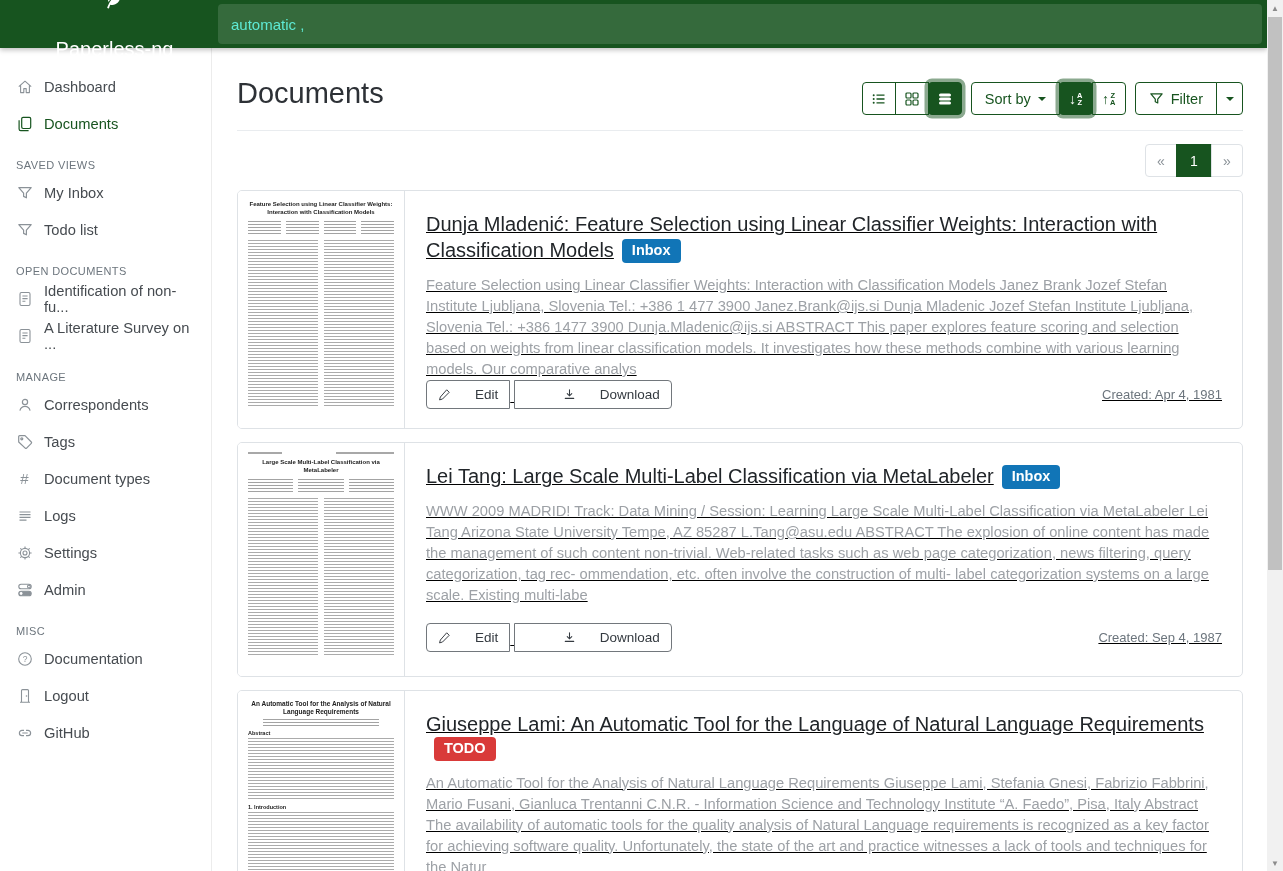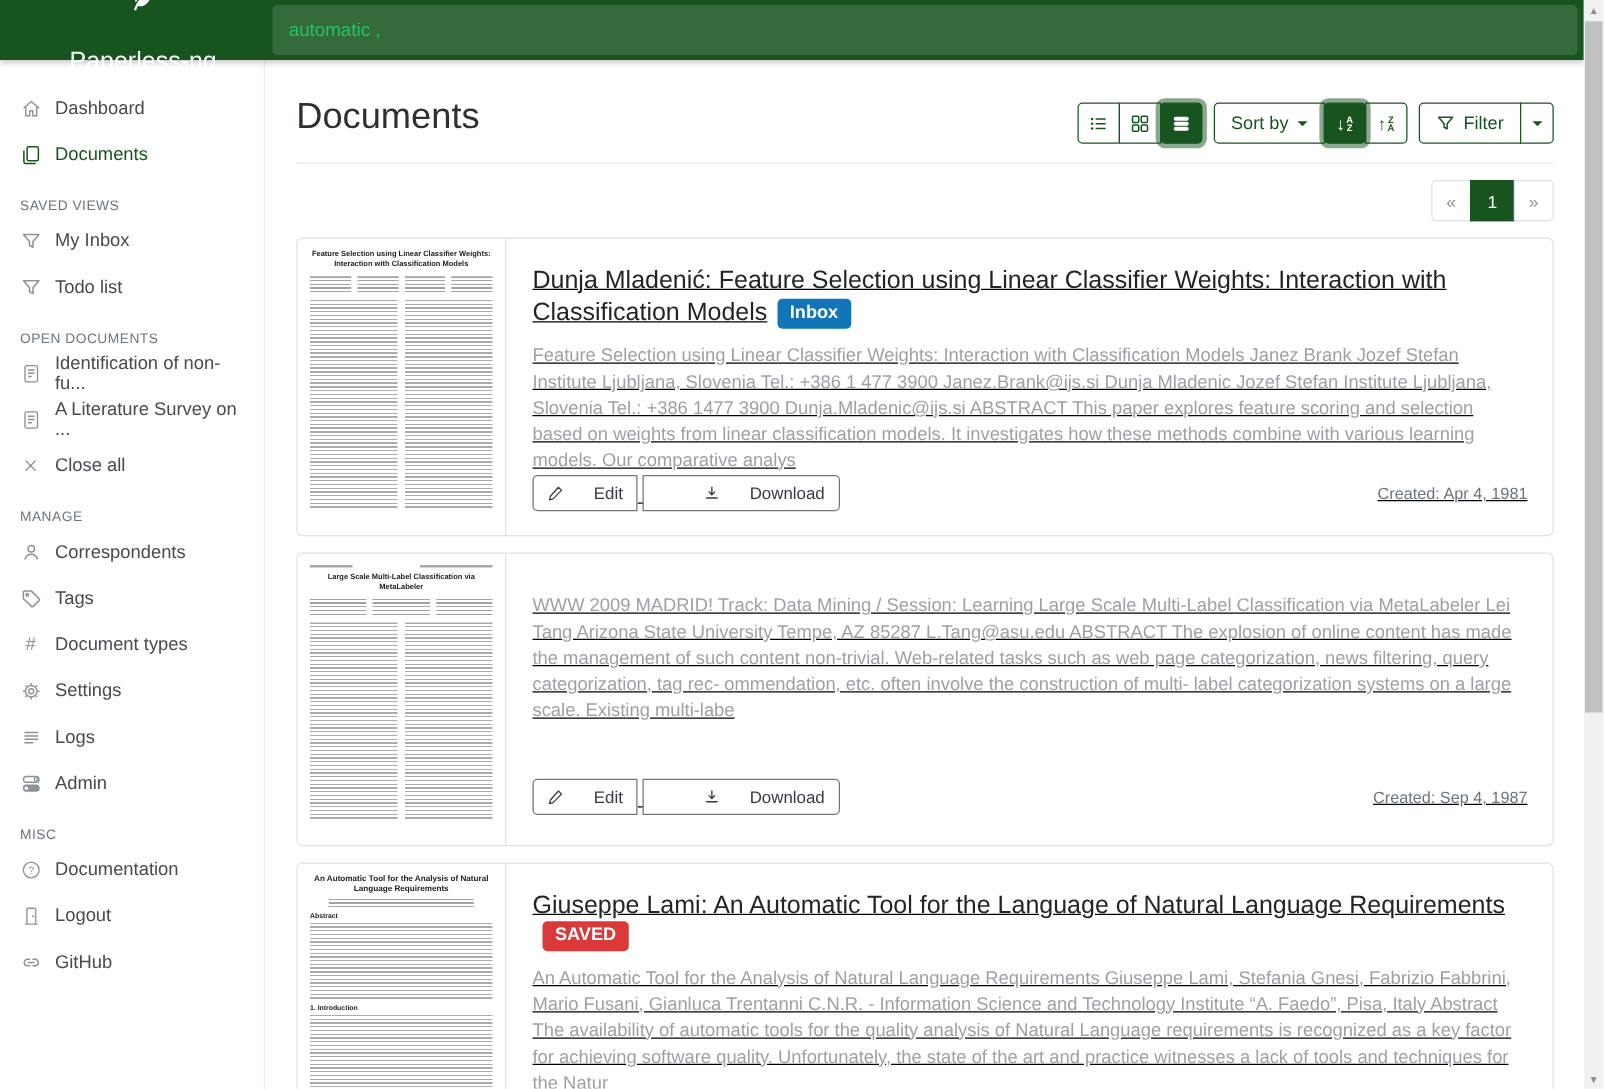--- a/index.html
+++ b/index.html
@@ -8,21 +8,21 @@
   body { position:relative; }
 
   
   .navbar { position:absolute; left:0; top:0; width:1267px; height:48px;
     background:#17541f; display:flex; align-items:center; z-index:20;
     box-shadow:0 2px 5px rgba(0,0,0,.25); }
   .brand { width:212px; flex-shrink:0; display:flex; align-items:center; gap:28px;
     padding-left:17px; color:#fff; font-size:20px;flex-direction:column; }
   .brand svg { display:block; }
   .search-input { flex:1; height:40px; margin:0 5px 0 6px; border:none; border-radius:4px;
-    background:rgba(255,255,255,.13); color:#22c55e; font-size:15px; padding:0 13px; outline:none; }
+    background:rgba(255,255,255,.13); color:#5eead4; font-size:15px; padding:0 13px; outline:none; }
 
   
   .sidebar { position:absolute; left:0; top:48px; width:212px; height:823px; background:#fff;
     border-right:1px solid #ececec; padding-top:20px; z-index:5; }
   .nav-item { display:flex; align-items:center; gap:11px; padding:8px 16px; height:37px;
     color:#464b50; font-size:14.7px; text-decoration:none; cursor:pointer; }
   .nav-item .nv-icon { width:17px; height:17px; color:#8b9298; display:flex;
     align-items:center; justify-content:center; flex-shrink:0; font-size:15px; }
   .nav-item.active { color:#17541f; }
   .nav-item.active .nv-icon { color:#17541f; }
@@ -173,28 +173,20 @@
   </a>
   <a class="nav-item">
     <span class="nv-icon">
       <svg class="ic" width="16" height="16" viewBox="0 0 16 16" fill="none" stroke="currentColor" stroke-width="1.1">
           <rect x="3" y="1.5" width="10" height="13" rx="1.4"></rect>
           <path d="M5.4 5h5.2M5.4 7.6h5.2M5.4 10.2h3"></path>
         </svg>
     </span>
     <span>A Literature Survey on ...</span>
   </a>
-  <a class="nav-item">
-    <span class="nv-icon">
-      <svg class="ic" width="13" height="13" viewBox="0 0 16 16" fill="none" stroke="currentColor" stroke-width="1.3" stroke-linecap="round">
-          <path d="m3.5 3.5 9 9M12.5 3.5l-9 9"></path>
-        </svg>
-    </span>
-    <span>Close all</span>
-  </a>
 
   <div class="nav-section-title">MANAGE</div>
   <a class="nav-item">
     <span class="nv-icon">
       <svg class="ic" width="16" height="16" viewBox="0 0 16 16" fill="none" stroke="currentColor" stroke-width="1.2">
           <circle cx="8" cy="5" r="2.6"></circle>
           <path d="M2.9 13.6c.8-2.9 2.7-4.2 5.1-4.2s4.3 1.3 5.1 4.2"></path>
         </svg>
     </span>
     <span>Correspondents</span>
@@ -207,35 +199,35 @@
         </svg>
     </span>
     <span>Tags</span>
   </a>
   <a class="nav-item">
     <span class="nv-icon">#</span>
     <span>Document types</span>
   </a>
   <a class="nav-item">
     <span class="nv-icon">
+      <svg class="ic" width="16" height="16" viewBox="0 0 16 16" fill="none" stroke="currentColor" stroke-width="1.2">
+          <path d="M2.5 4h11M2.5 6.7h11M2.5 9.4h11M2.5 12.1h7"></path>
+        </svg>
+    </span>
+    <span>Logs</span>
+  </a>
+  <a class="nav-item">
+    <span class="nv-icon">
       <svg class="ic" width="16" height="16" viewBox="0 0 16 16" fill="none" stroke="currentColor" stroke-width="1.1">
           <circle cx="8" cy="8" r="2"></circle>
           <circle cx="8" cy="8" r="4.6"></circle>
           <path d="M8 1.4v2M8 12.6v2M1.4 8h2M12.6 8h2M3.3 3.3l1.4 1.4M11.3 11.3l1.4 1.4M12.7 3.3l-1.4 1.4M4.7 11.3l-1.4 1.4"></path>
         </svg>
     </span>
     <span>Settings</span>
-  </a>
-  <a class="nav-item">
-    <span class="nv-icon">
-      <svg class="ic" width="16" height="16" viewBox="0 0 16 16" fill="none" stroke="currentColor" stroke-width="1.2">
-          <path d="M2.5 4h11M2.5 6.7h11M2.5 9.4h11M2.5 12.1h7"></path>
-        </svg>
-    </span>
-    <span>Logs</span>
   </a>
   <a class="nav-item">
     <span class="nv-icon">
       <svg class="ic" width="16" height="16" viewBox="0 0 16 16" fill="none" stroke="currentColor" stroke-width="1.1">
           <rect x="1.8" y="2.2" width="12.4" height="4.6" rx="2.3"></rect>
           <circle cx="11.9" cy="4.5" r="1.4"></circle>
           <rect x="1.8" y="9.2" width="12.4" height="4.6" rx="2.3" fill="currentColor"></rect>
           <circle cx="4.1" cy="11.5" r="1.4" fill="#fff" stroke="none"></circle>
         </svg>
     </span>
@@ -412,20 +404,23 @@
           <span class="t-auth c"></span>
           <span class="t-auth c"></span>
           <span class="t-auth c"></span>
         </div>
       <div class="t-cols">
           <span class="t-col" style="height:158px"></span>
           <span class="t-col" style="height:158px"></span>
         </div>
     </div>
     <div class="doc-body">
+      <div>
+        <span class="doc-title">Lei Tang: Large Scale Multi-Label Classification via MetaLabeler</span><span class="badge inbox">Inbox</span>
+      </div>
       <div class="doc-excerpt">WWW 2009 MADRID! Track: Data Mining / Session: Learning Large Scale Multi-Label Classification via MetaLabeler Lei Tang Arizona State University Tempe, AZ 85287 L.Tang@asu.edu ABSTRACT The explosion of online content has made the management of such content non-trivial. Web-related tasks such as web page categorization, news filtering, query categorization, tag rec- ommendation, etc. often involve the construction of multi- label categorization systems on a large scale. Existing multi-labe</div>
       <div class="doc-footer">
         <div>
           <button class="sm-btn">
             <span>
               <svg class="ic" width="13" height="13" viewBox="0 0 16 16" fill="none" stroke="currentColor" stroke-width="1.2" stroke-linejoin="round">
                   <path d="m10.7 2.2 3.1 3.1L5.5 13.6l-3.6 1 1-3.5 7.8-8.9z"></path>
                 </svg>
             </span>
             <span>Edit</span>
@@ -448,21 +443,21 @@
     <div class="doc-thumb">
       <div class="t-title" style="font-size:6.5px">An Automatic Tool for the Analysis of Natural Language Requirements</div>
       <div class="t-centerline"></div>
       <div class="t-h">Abstract</div>
       <div class="t-block" style="height:62px"></div>
       <div class="t-h">1.   Introduction</div>
       <div class="t-block" style="height:92px"></div>
     </div>
     <div class="doc-body">
       <div>
-        <span class="doc-title">Giuseppe Lami: An Automatic Tool for the Language of Natural Language Requirements</span><span class="badge todo">SAVED</span>
+        <span class="doc-title">Giuseppe Lami: An Automatic Tool for the Language of Natural Language Requirements</span><span class="badge todo">TODO</span>
       </div>
       <div class="doc-excerpt">An Automatic Tool for the Analysis of Natural Language Requirements Giuseppe Lami, Stefania Gnesi, Fabrizio Fabbrini, Mario Fusani, Gianluca Trentanni C.N.R. - Information Science and Technology Institute “A. Faedo”, Pisa, Italy Abstract The availability of automatic tools for the quality analysis of Natural Language requirements is recognized as a key factor for achieving software quality. Unfortunately, the state of the art and practice witnesses a lack of tools and techniques for the Natur</div>
 
     </div>
   </article>
 
 </main>
 
 <div class="scrollbar">
   <div class="sb-arrow" style="top:0">▲</div>

